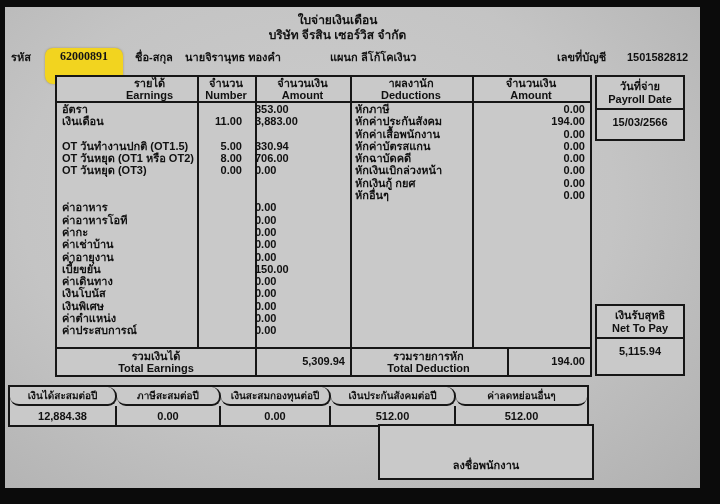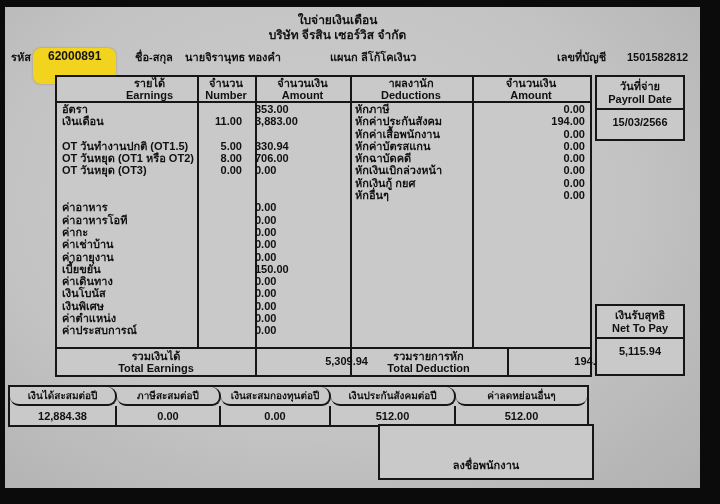--- a/index.html
+++ b/index.html
@@ -17,44 +17,45 @@
   .abs{position:absolute;}
   .t11{font-size:11px;line-height:13px;white-space:nowrap;}
   .t12{font-size:12px;line-height:14px;white-space:nowrap;}
 
   .title-line{left:0;right:30px;text-align:center;}
   .title1{top:6px;}
   .title2{top:21px;}
 
   .info-row{top:44px;height:18px;left:0;right:0;}
   .code-chip{
-    position:absolute;left:28px;top:-3px;
+    position:absolute;left:40px;top:-3px;
     background:#f2d41f;border-radius:8px;padding:2px 15px 21px 15px;
     font-size:12px;line-height:13px;color:#151515;
     box-shadow:0 0 2px rgba(120,90,0,.5);
+    font-family:Liberation Serif, serif;
   }
 
   
   .main-table{
     left:50px;top:68px;width:533px;height:298px;
     border:2px solid #161616;background:#c9c9c9;box-sizing:content-box;
   }
   .vline{position:absolute;width:2px;background:#161616;}
   .hline{position:absolute;height:2px;background:#161616;left:0;right:0;}
   .hcell{position:absolute;top:0;height:24px;text-align:center;font-size:11px;line-height:12px;}
   .hcell .en{font-size:11px;}
   .rows{position:absolute;top:26px;}
   .t-row,.d-row{display:flex;height:12.3px;font-size:11px;line-height:12px;white-space:nowrap;}
   .c-label{flex:0 0 140px;box-sizing:border-box;padding-left:5px;overflow:visible;}
   .c-num{flex:0 0 58px;box-sizing:border-box;text-align:right;padding-right:13px;}
   .c-amt{flex:0 0 95px;box-sizing:border-box;text-align:left;padding-right:12px;}
   .d-label{flex:0 0 122px;box-sizing:border-box;padding-left:5px;}
   .d-amt{flex:0 0 118px;box-sizing:border-box;text-align:right;padding-right:5px;}
   .total-cell{position:absolute;top:271px;height:27px;font-size:11px;line-height:12px;text-align:center;}
-  .total-amt{position:absolute;top:271px;height:27px;font-size:11px;line-height:27px;text-align:right;padding-left:23px;}
+  .total-amt{position:absolute;top:271px;height:27px;font-size:11px;line-height:27px;text-align:right;}
 
   
   .side-box{border:2px solid #161616;background:#c9c9c9;text-align:center;}
   .paydate-box{left:590px;top:68px;width:86px;height:62px;}
   .netpay-box{left:590px;top:297px;width:86px;height:68px;}
   .side-box .th{font-size:11px;line-height:12px;padding-top:3px;}
   .side-box .en{font-size:11px;line-height:14px;}
   .side-box .sep{height:2px;background:#161616;margin-top:2px;}
   .side-box .val{font-size:11px;line-height:24px;}
 

